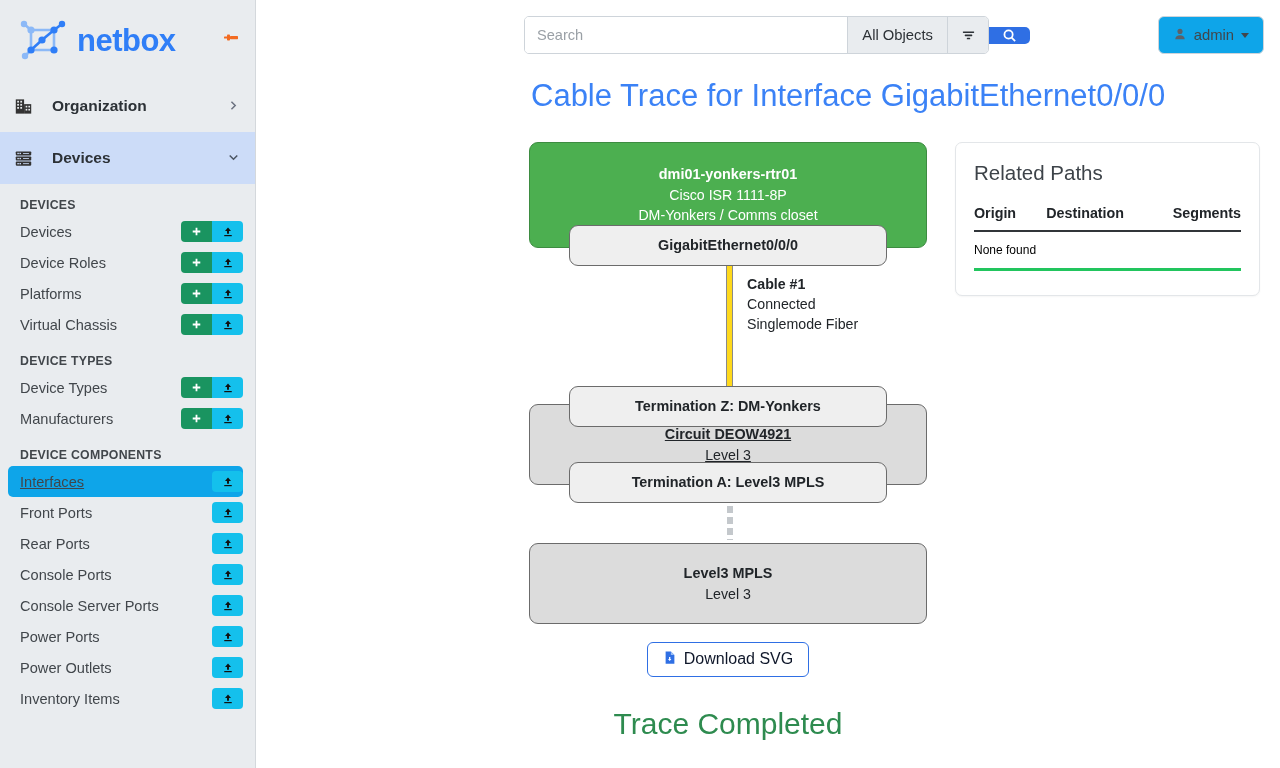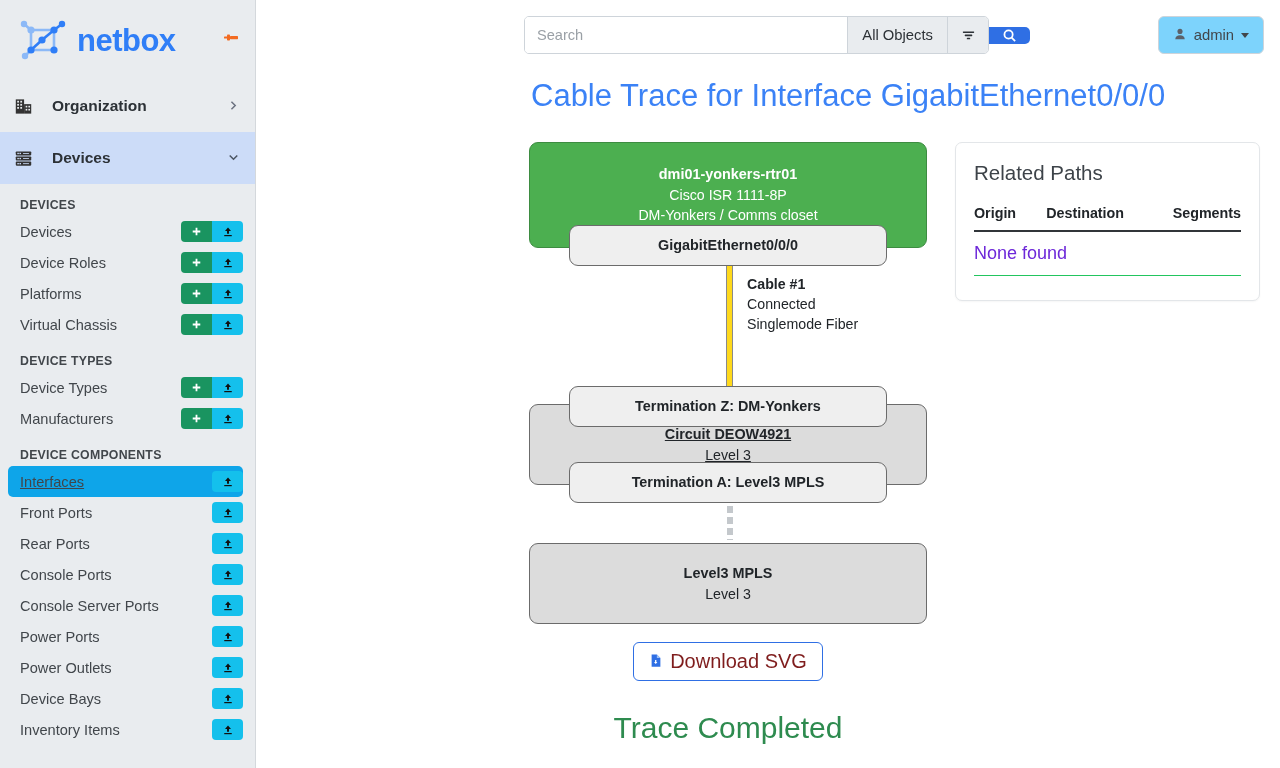--- a/index.html
+++ b/index.html
@@ -105,21 +105,21 @@
   }
   .search-go {
     width: 41px; display:flex; align-items:center; justify-content:center;
     background:#2f6fe4; color:#fff; border:none; cursor:pointer;
     border-radius: 0 5px 5px 0;
   }
   .user-btn {
     display:flex; align-items:center; gap:7px;
     height: 38px; padding: 0 14px;
     border:1px solid #ced4da; border-radius: 6px;
-    background:#7dd3fc; color:#41464b; font-size: 14.8px; cursor:pointer;
+    background:#0ea5e9; color:#41464b; font-size: 14.8px; cursor:pointer;
     margin-left: auto;
   }
   .caret { width:0;height:0;border-left:4.5px solid transparent;border-right:4.5px solid transparent;border-top:5px solid #41464b; }
 
   .page-title {
     font-size: 31px; font-weight: 400; color: #3b82f6;
     padding: 8px 0 0 2px; margin: 0 0 0 273px;
   }
 
   .content { display:flex; padding: 28px 20px 0 273px; gap: 26px; }
@@ -167,46 +167,46 @@
   .dotted-region { position:relative; height: 40px; }
   .dotted-line {
     position:absolute; left: 198px; top: 3px;
     width: 6px; height: 34px;
     background-image: linear-gradient(#c4c8cc 60%, rgba(0,0,0,0) 0%);
     background-size: 6px 11px; background-repeat: repeat-y;
   }
 
   .dl-wrap { display:flex; justify-content:center; margin-top: 18px; }
   .dl-btn {
-    display:inline-flex; align-items:flex-end; gap:7px;
+    display:inline-flex; align-items:flex-start; gap:7px;
     border:1px solid #2f6fe4; border-radius: 6px;
-    background:#fff; color:#7f1d1d;
-    font-size: 20px; padding: 7px 15px; cursor:pointer;
+    background:#fff; color:#0f172a;
+    font-size: 16px; padding: 7px 15px; cursor:pointer;
     font-family: "Liberation Sans", sans-serif;
   }
   .trace-done {
     text-align:center; color:#2e8b4f;
     font-size: 30px; font-weight: 400; margin-top: 30px;
   }
 
   
   .card {
     border:1px solid #e3e6e9; border-radius: 7px; background:#fff;
     padding: 18px 18px 24px 18px;
     box-shadow: 0 1px 2px rgba(0,0,0,0.04);
   }
   .card-title { font-size: 20.5px; font-weight:400; color:#3d4349; margin-bottom: 20px; }
   table.paths { width:100%; border-collapse: collapse; }
   table.paths th {
     text-align:left; font-size: 14.3px; font-weight:700; color:#212529;
     padding: 0 0 9px 0; border-bottom: 2px solid #313539;
   }
   table.paths td {
-    font-size: 18px; color:#6d28d9;
-    padding: 11px 0 11px 0; border-bottom: 1px solid #22c55e;
+    font-size: 12px; color:#000000;
+    padding: 11px 0 11px 0; border-bottom: 3px solid #22c55e;
   }
   .col-origin { width: 127px; }
   .col-dest { width: 215px; }
 </style>
 </head>
 <body>
 
 <div class="app">
 
   <aside class="sidebar">
@@ -472,31 +472,20 @@
       <span class="btn-group">
         <button class="mini-btn mini-up solo">
           <svg width="12" height="12" viewBox="0 0 16 16" fill="#111">
               <path d="M8 2 L12 6.5 H9.3 V10.3 H6.7 V6.5 H4 Z"></path>
               <rect x="3" y="12" width="10" height="1.6"></rect>
             </svg>
         </button>
       </span>
     </div>
     <div class="nav-item">
-      <span class="nlabel">Device Bays</span>
-      <span class="btn-group">
-        <button class="mini-btn mini-up solo">
-          <svg width="12" height="12" viewBox="0 0 16 16" fill="#111">
-              <path d="M8 2 L12 6.5 H9.3 V10.3 H6.7 V6.5 H4 Z"></path>
-              <rect x="3" y="12" width="10" height="1.6"></rect>
-            </svg>
-        </button>
-      </span>
-    </div>
-    <div class="nav-item">
       <span class="nlabel">Inventory Items</span>
       <span class="btn-group">
         <button class="mini-btn mini-up solo">
           <svg width="12" height="12" viewBox="0 0 16 16" fill="#111">
               <path d="M8 2 L12 6.5 H9.3 V10.3 H6.7 V6.5 H4 Z"></path>
               <rect x="3" y="12" width="10" height="1.6"></rect>
             </svg>
         </button>
       </span>
     </div>

